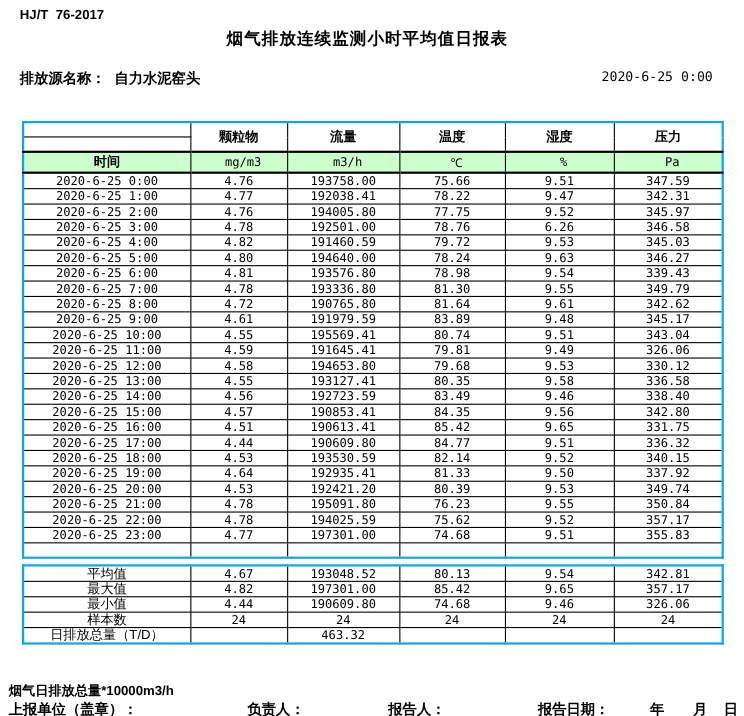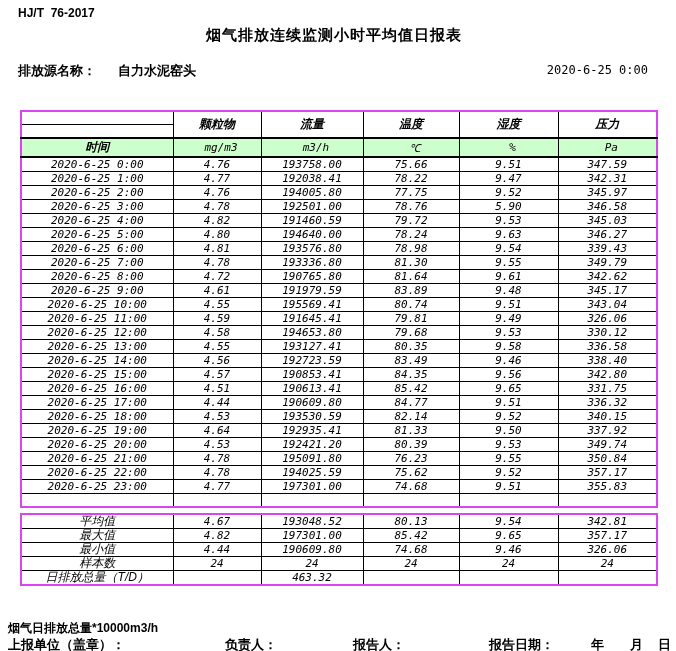--- a/index.html
+++ b/index.html
@@ -11,30 +11,30 @@
   }
   .standard {
     position: absolute; left: 18px; top: 6px;
     font-size: 12px; font-weight: bold; white-space: pre;
   }
   .title {
     position: absolute; top: 26px; left: 0; width: 668px;
     text-align: center; font-size: 15px; font-weight: bold; letter-spacing: 1px;
   }
   .source-row { position: absolute; top: 62px; left: 18px; font-size: 13px; font-weight: bold; }
-  .source-row .src-name { margin-left: 22px; }
+  .source-row .src-name { margin-left: 8px; }
   .header-datetime {
     position: absolute; top: 63px; right: 28px;
     font-size: 12px; font-weight: normal;
     font-family: "DejaVu Sans Mono", monospace;
   }
   .tables { position: absolute; top: 110px; left: 20px; }
   table {
     border-collapse: collapse; table-layout: fixed;
-    border: 2px solid #d946ef; width: 636px; font-style: italic;
+    border: 2px solid #0ea5e9; width: 636px;
   }
   th, td {
     border: 1px solid #000; padding: 0;
     text-align: center; vertical-align: middle;
     overflow: hidden; white-space: nowrap;
   }
   col.c0 { width: 152px; }
   col.c1 { width: 88px; }
   col.c2 { width: 102px; }
   col.c3 { width: 96px; }
@@ -145,21 +145,21 @@
           <td>77.75</td>
           <td>9.52</td>
           <td>345.97</td>
         </tr>
 
         <tr>
           <td>2020-6-25 3:00</td>
           <td>4.78</td>
           <td>192501.00</td>
           <td>78.76</td>
-          <td>5.90</td>
+          <td>6.26</td>
           <td>346.58</td>
         </tr>
 
         <tr>
           <td>2020-6-25 4:00</td>
           <td>4.82</td>
           <td>191460.59</td>
           <td>79.72</td>
           <td>9.53</td>
           <td>345.03</td>

